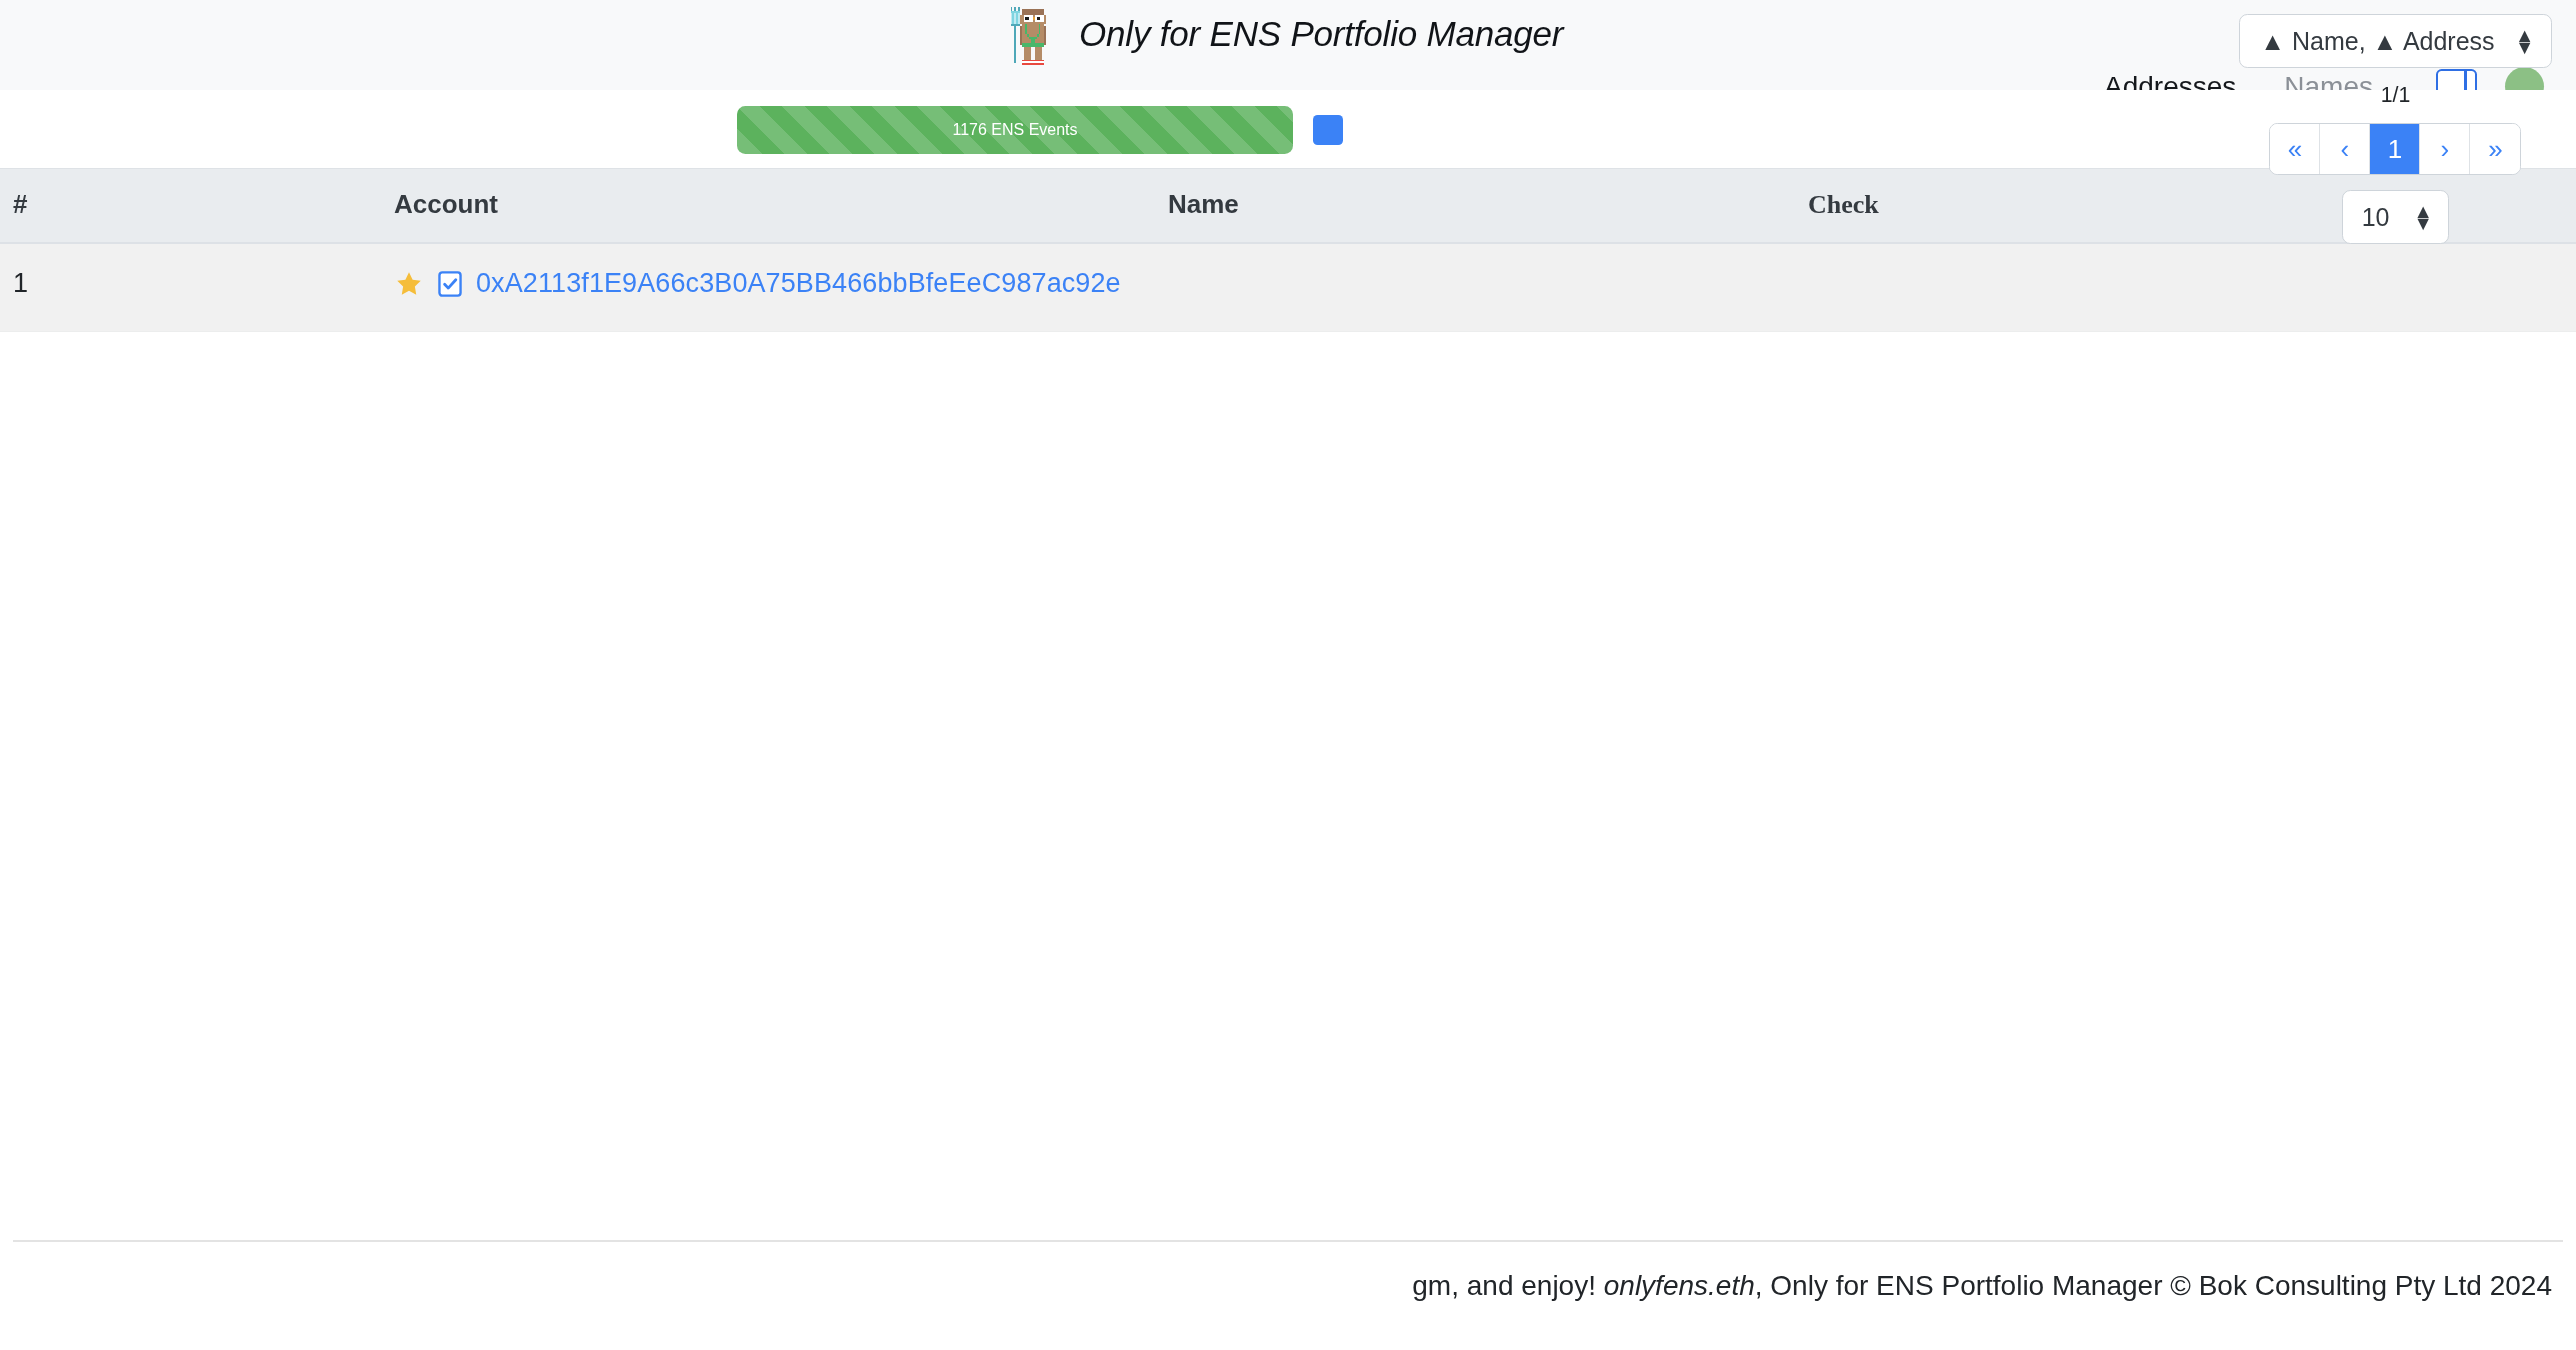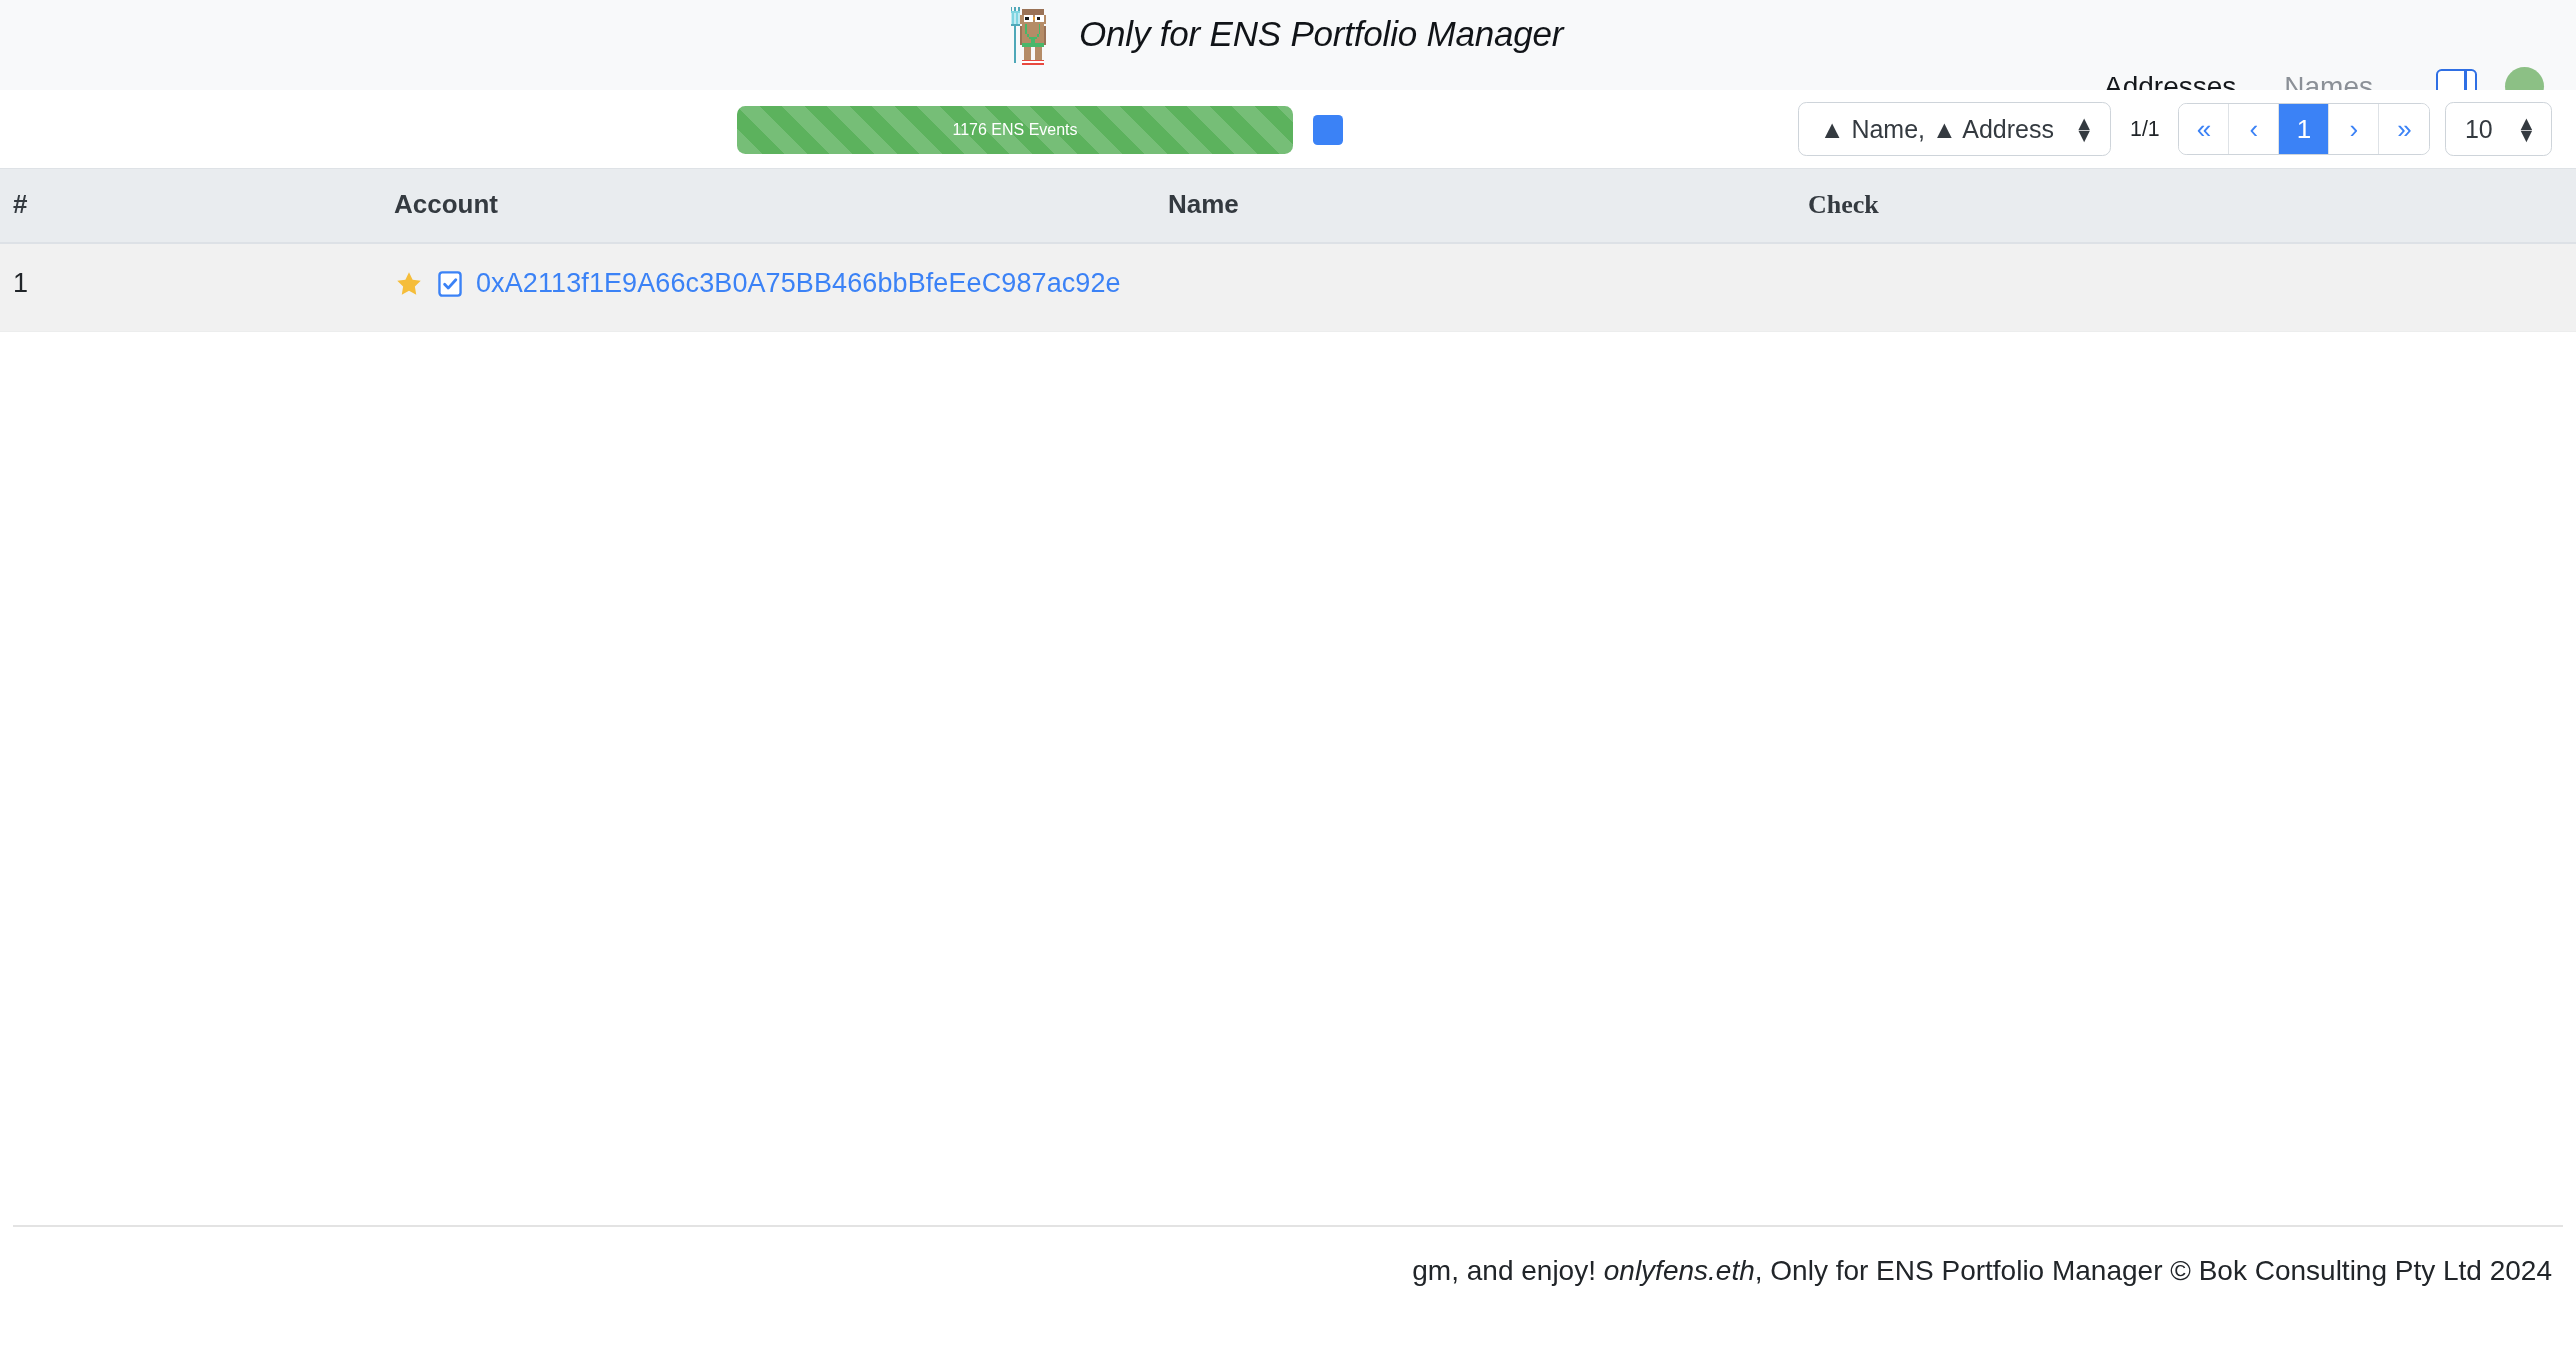--- a/index.html
+++ b/index.html
@@ -127,20 +127,21 @@
     height: 30px;
     border-radius: 4.6px;
     background: #3b82f6;
     cursor: pointer;
   }
   .pager-area {
     margin-left: auto;
     display: flex;
     align-items: center;
     gap: 15px;
+    flex-direction: column;
   }
   .select-box {
     height: 54px;
     border: 1.9px solid #ced4da;
     border-radius: 8.3px;
     background: #ffffff;
     display: flex;
     align-items: center;
     gap: 20.4px;
     padding: 0 16.7px 0 20.4px;
@@ -259,21 +260,21 @@
     cursor: pointer;
     letter-spacing: 0.1px;
     white-space: nowrap;
   }
 
   
   .footer {
     position: absolute;
     left: 0;
     right: 0;
-    bottom: 15px;
+    bottom: 0;
     height: 110px;
   }
   .footer-rule {
     height: 1.9px;
     background: #e3e3e3;
     margin: 0 13px;
   }
   .footer-text {
     text-align: right;
     font-size: 28px;

